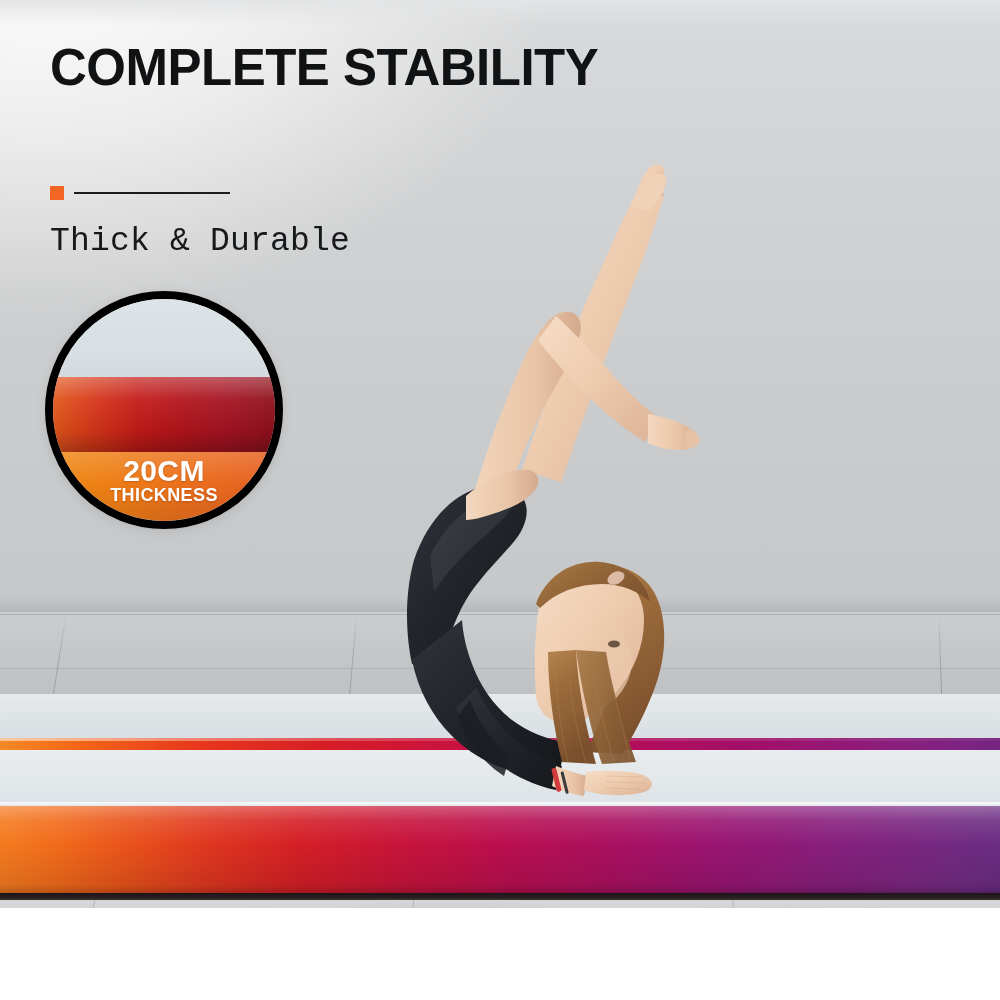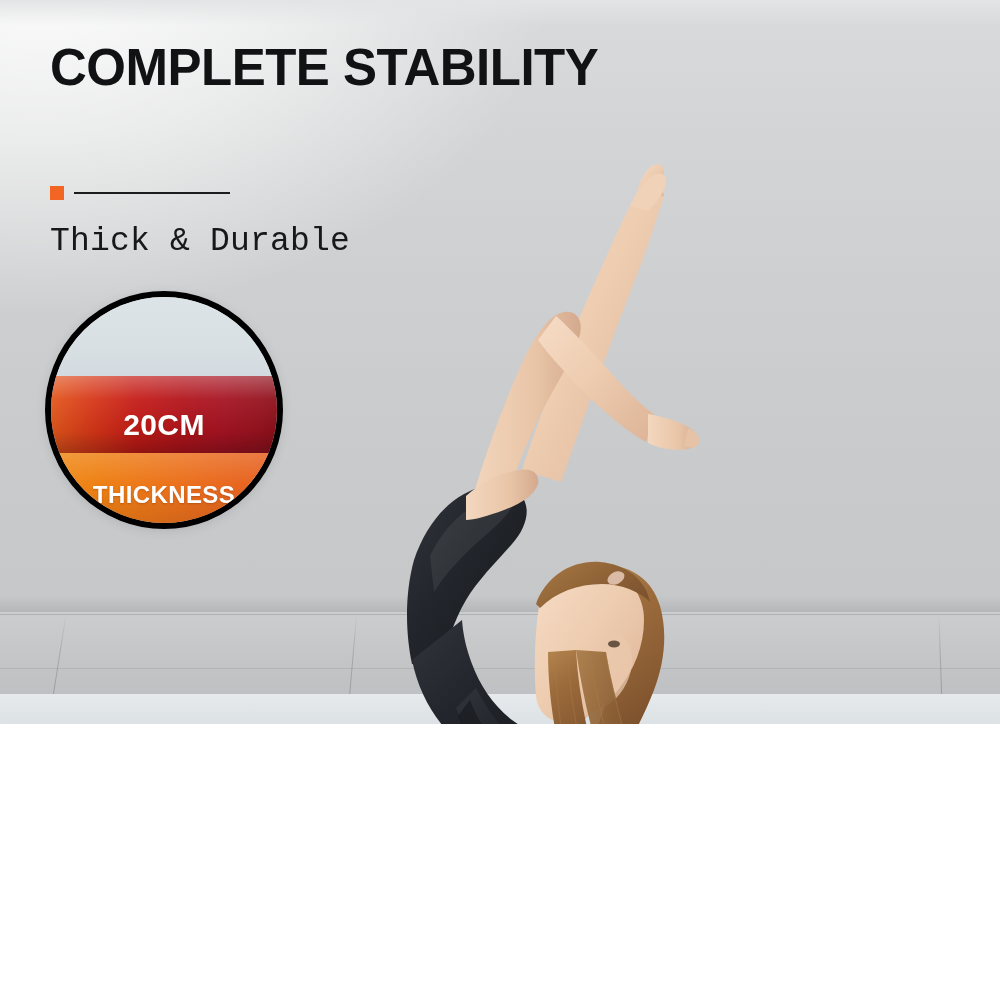--- a/index.html
+++ b/index.html
@@ -5,21 +5,21 @@
 <style>
   * { margin:0; padding:0; box-sizing:border-box; }
   html,body{ background:#ffffff; }
   body{
     font-family:"Liberation Sans", sans-serif;
     -webkit-font-smoothing:antialiased;
   }
 
   .stage{
     position:relative;
-    width:1000px; height:724px;
+    width:1000px; height:908px;
     overflow:hidden;
     background:#4d7c0f;
   }
 
   
   .wall{
     position:absolute; left:0; top:0; width:1000px; height:620px;
     background:
       radial-gradient(ellipse 760px 520px at 4% -6%, rgba(255,255,255,.96) 0%, rgba(255,255,255,.55) 34%, rgba(255,255,255,0) 68%),
       linear-gradient(180deg,#d9dadb 0%, #d2d3d4 28%, #cbcccd 62%, #c6c7c8 100%);
@@ -129,21 +129,21 @@
     position:absolute; left:50px; top:223px;
     font-size:33px; font-weight:400; color:#17181a;
     letter-spacing:.2px;
     font-family:Liberation Mono, monospace;
   }
 
   
   .badge{
     position:absolute; left:45px; top:291px;
     width:238px; height:238px; border-radius:50%;
-    border:6px solid #000000; overflow:hidden;
+    border:8px solid #000000; overflow:hidden;
     box-shadow:0 2px 10px rgba(90,95,100,.18);
   }
   .badge-inner{ position:absolute; inset:0; }
   .badge-sky{
     position:absolute; left:0; top:0; width:100%; height:35%;
     background:linear-gradient(180deg,#dde4e8 0%, #d8e0e4 60%, #d3dbe0 100%);
   }
   .badge-roll{
     position:absolute; left:0; top:35%; width:100%; height:34%;
     background:linear-gradient(90deg,#e2571c 0%, #d83a18 16%, #c41b17 38%, #b3141b 58%, #a61322 76%, #97121f 92%, #8d1019 100%);
@@ -163,23 +163,22 @@
   .badge-text{
     position:absolute; left:0; right:0; bottom:16px;
     text-align:center; color:#ffffff;
     text-shadow:0 1px 2px rgba(120,45,5,.35);
   }
   .badge-value{
     display:block; font-size:30px; font-weight:700; line-height:1.02;
     letter-spacing:.4px;
   }
   .badge-label{
-    display:block; font-size:24px; font-weight:700; line-height:1.05;
+    display:block; font-size:18px; font-weight:700; line-height:1.05;
     letter-spacing:.4px;
-    margin-top:41px;
   }
 </style>
 </head>
 <body>
 
 <div class="stage">
 
   <div class="wall">
     <div class="wall-top-sheen"></div>
     <div class="wall-base-shadow"></div>

